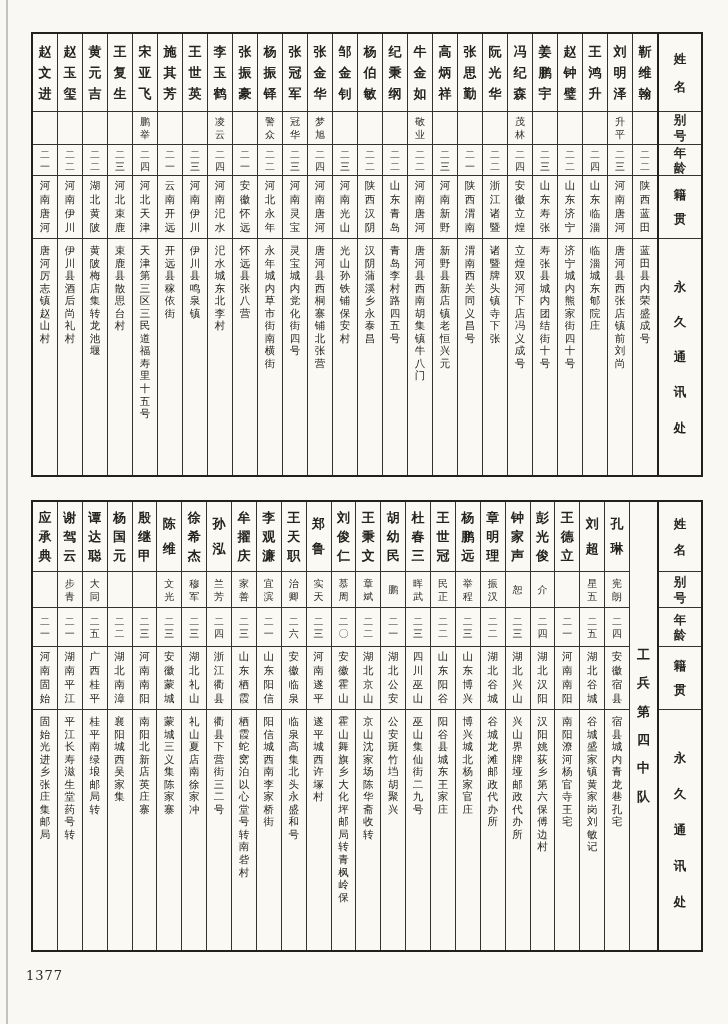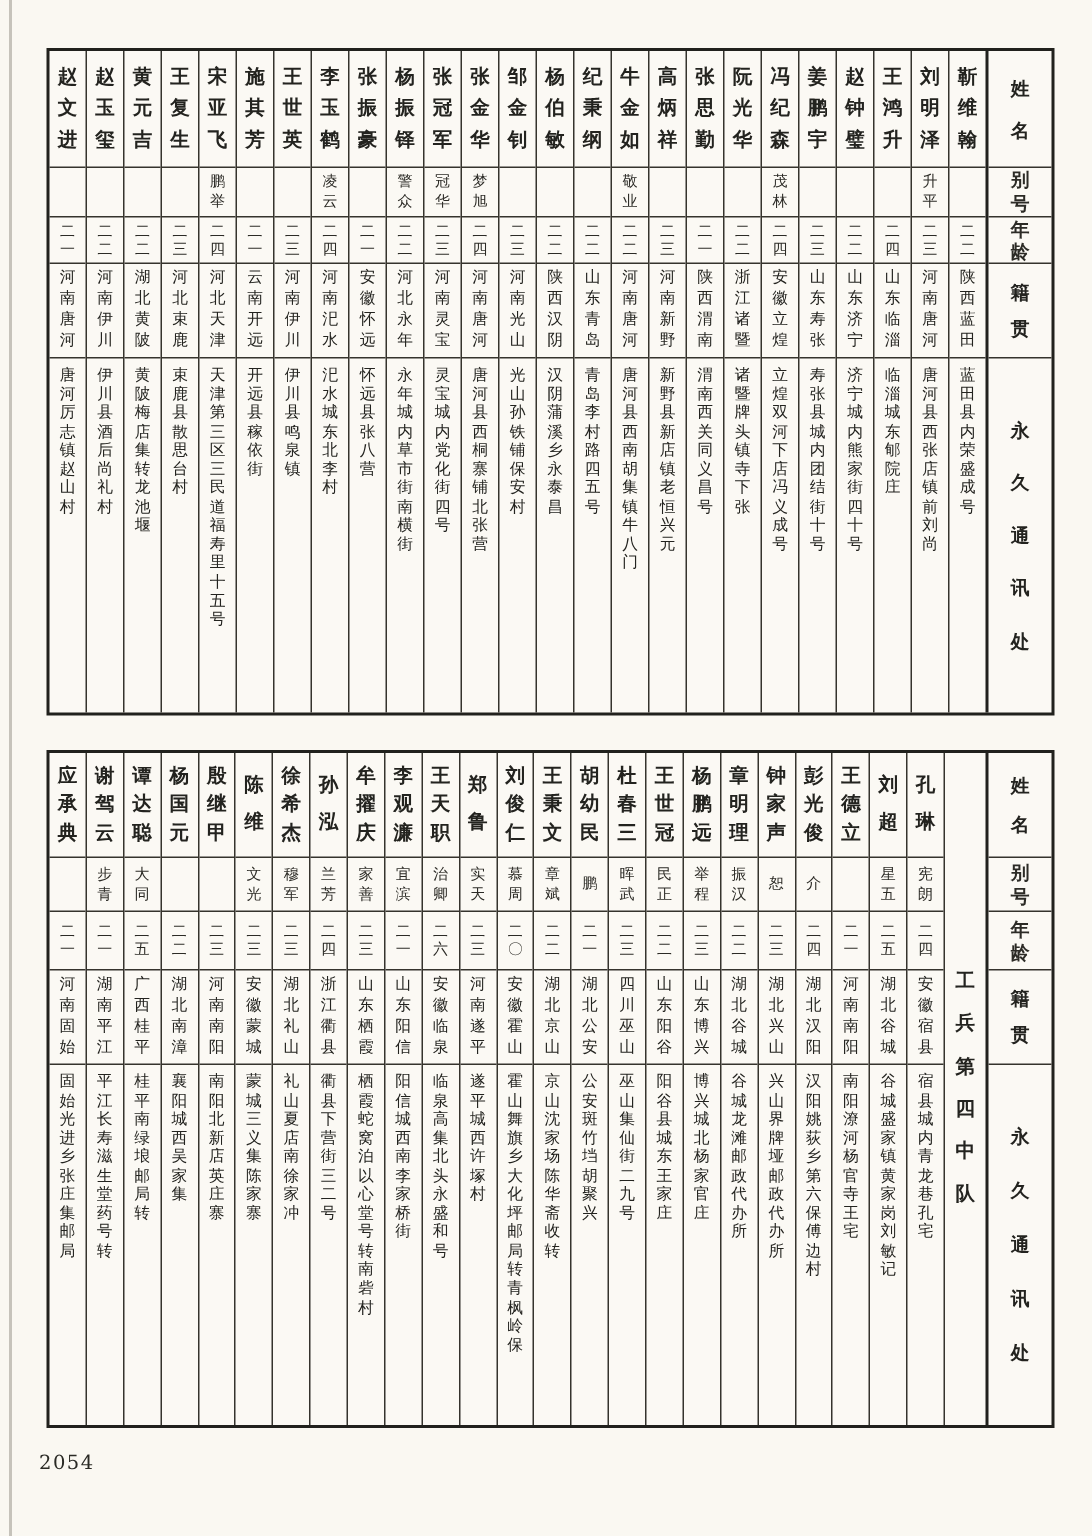--- a/index.html
+++ b/index.html
@@ -1612,14 +1612,14 @@
           <span class="ch">乡</span>
           <span class="ch">张</span>
           <span class="ch">庄</span>
           <span class="ch">集</span>
           <span class="ch">邮</span>
           <span class="ch">局</span>
         </div>
       </div>
     </div>
 
-  <div class="page-number">2054</div>
+  <div class="page-number">1377</div>
 </div>
 
 </body></html>

